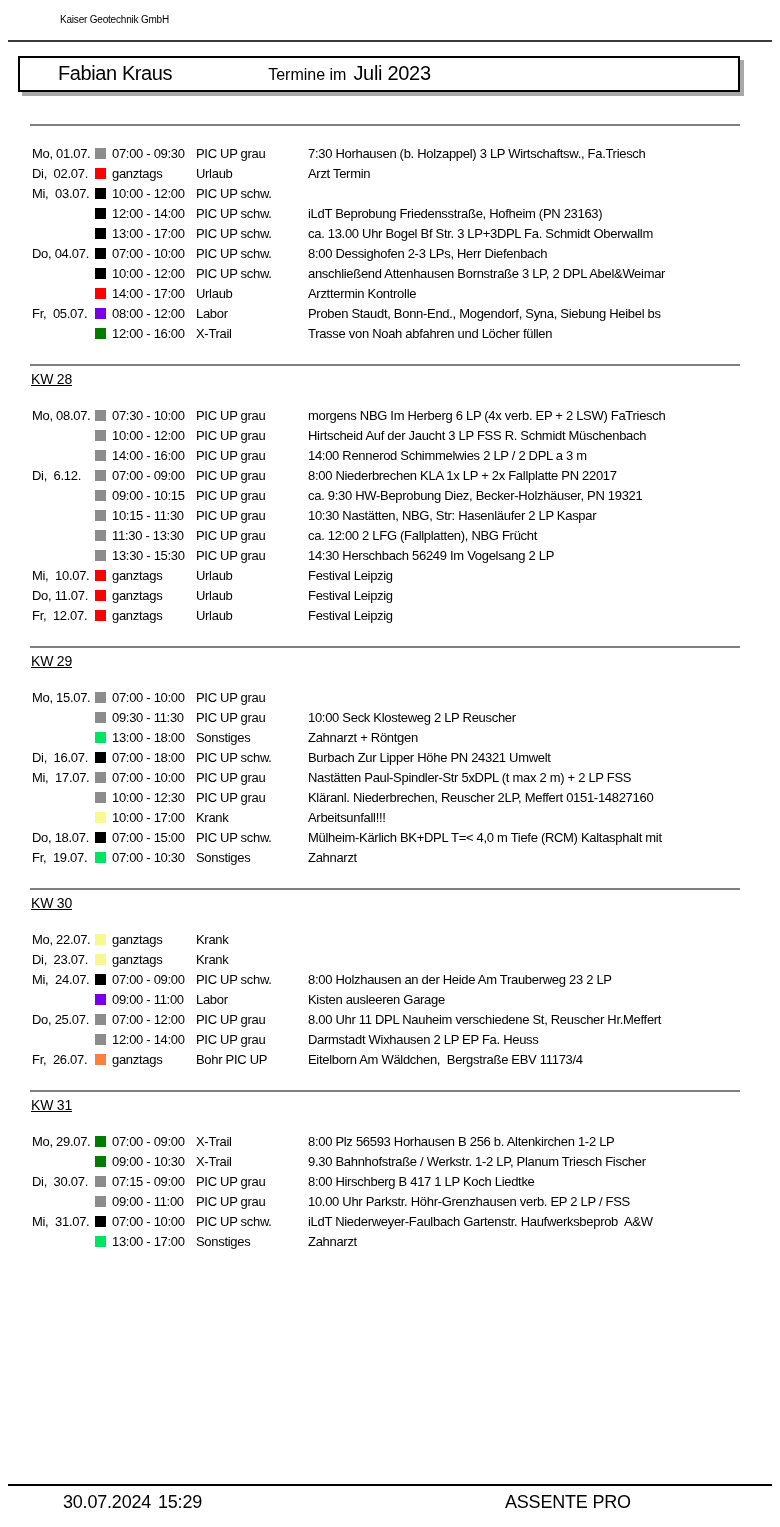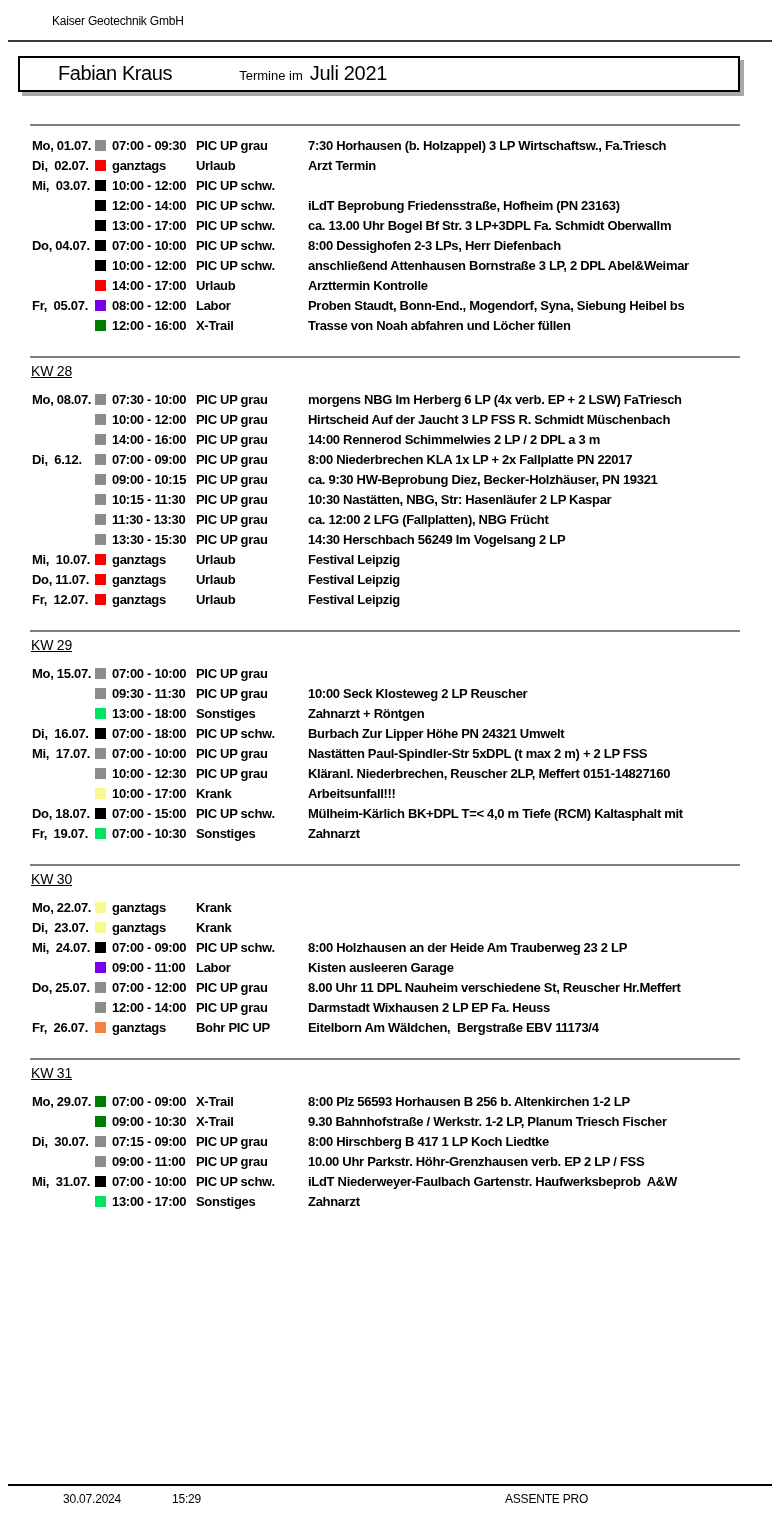--- a/index.html
+++ b/index.html
@@ -5,72 +5,72 @@
   * { margin: 0; padding: 0; box-sizing: border-box; }
   html, body { width: 780px; height: 1527px; }
   body {
     position: relative;
     background: #ffffff;
     color: #000000;
     font-family: "Liberation Sans", "DejaVu Sans", sans-serif;
     overflow: hidden;
   }
   .company {
-    position: absolute; top: 14px; left: 52px;
-    font-size: 12px; letter-spacing: -0.2px; white-space: pre;
+    position: absolute; top: 14px; left: 60px;
+    font-size: 10px; letter-spacing: -0.2px; white-space: pre;
   }
   .top-rule {
     position: absolute; top: 40px; left: 8px; width: 764px; height: 2px;
     background: #3a3a3a;
   }
   .title-box {
     position: absolute; top: 56px; left: 18px; width: 722px; height: 36px;
     background: #ffffff; border: 2px solid #000000;
     box-shadow: 4px 4px 0 #a8a8a8;
     line-height: 31px; white-space: pre;
   }
   .person-name { font-size: 20px; letter-spacing: -0.4px; margin-left: 38px; }
-  .title-prefix { font-size: 13px; margin-left: 67px; }
+  .title-prefix { font-size: 16px; margin-left: 96px; }
   .title-month { font-size: 20px; letter-spacing: -0.3px; margin-left: 7px; }
   .weeks { position: absolute; top: 124px; left: 0; width: 780px; }
   .week-section { margin: 0; }
   .section-rule { height: 2px; background: #7f7f7f; margin-left: 30px; width: 710px; }
   .week-label {
     margin: 4px 0 0 31px; height: 18px; line-height: 18px;
     font-size: 14px; letter-spacing: -0.2px;
     text-decoration: underline;
   }
-  .week-rows { margin-top: 10px; margin-bottom: 20px; font-weight: bold; }
+  .week-rows { margin-top: 18px; margin-bottom: 20px; }
   .row { position: relative; height: 20px; line-height: 20px; font-size: 13px; }
   .row span { white-space: pre; letter-spacing: -0.3px; }
   .cell-day  { position: absolute; left: 32px; }
   .marker {
     position: absolute; left: 95px; top: 4px;
     width: 11px; height: 11px; display: inline-block;
   }
   .cell-time { position: absolute; left: 112px; text-align: right; }
   .cell-cat  { position: absolute; left: 196px; }
   .cell-desc { position: absolute; left: 308px; }
   .footer-rule {
     position: absolute; top: 1484px; left: 8px; width: 764px; height: 2px;
     background: #000000;
   }
-  .footer { position: absolute; top: 1492px; left: 0; width: 780px; height: 18px; font-size: 12px; }
+  .footer { position: absolute; top: 1492px; left: 0; width: 780px; height: 18px; font-size: 18px; }
   .footer span { position: absolute; white-space: pre; letter-spacing: -0.2px; }
   .footer-date { left: 63px; }
-  .footer-time { left: 172px; }
+  .footer-time { left: 158px; }
   .footer-app  { left: 505px; letter-spacing: 0.2px; }
 </style>
 </head>
 <body>
 
 <div class="company">Kaiser Geotechnik GmbH</div>
 <div class="top-rule"></div>
 
-<div class="title-box"><span class="person-name">Fabian Kraus</span><span class="title-prefix">Termine im</span><span class="title-month">Juli 2021</span></div>
+<div class="title-box"><span class="person-name">Fabian Kraus</span><span class="title-prefix">Termine im</span><span class="title-month">Juli 2023</span></div>
 
 <div class="weeks">
     <div class="week-section">
       <div class="section-rule"></div>
       <div class="week-rows">
         <div class="row">
           <span class="cell-day">Mo, 01.07.</span>
           <span class="marker" style="background: rgb(140, 140, 140);"></span>
           <span class="cell-time">07:00 - 09:30</span>
           <span class="cell-cat">PIC UP grau</span>

